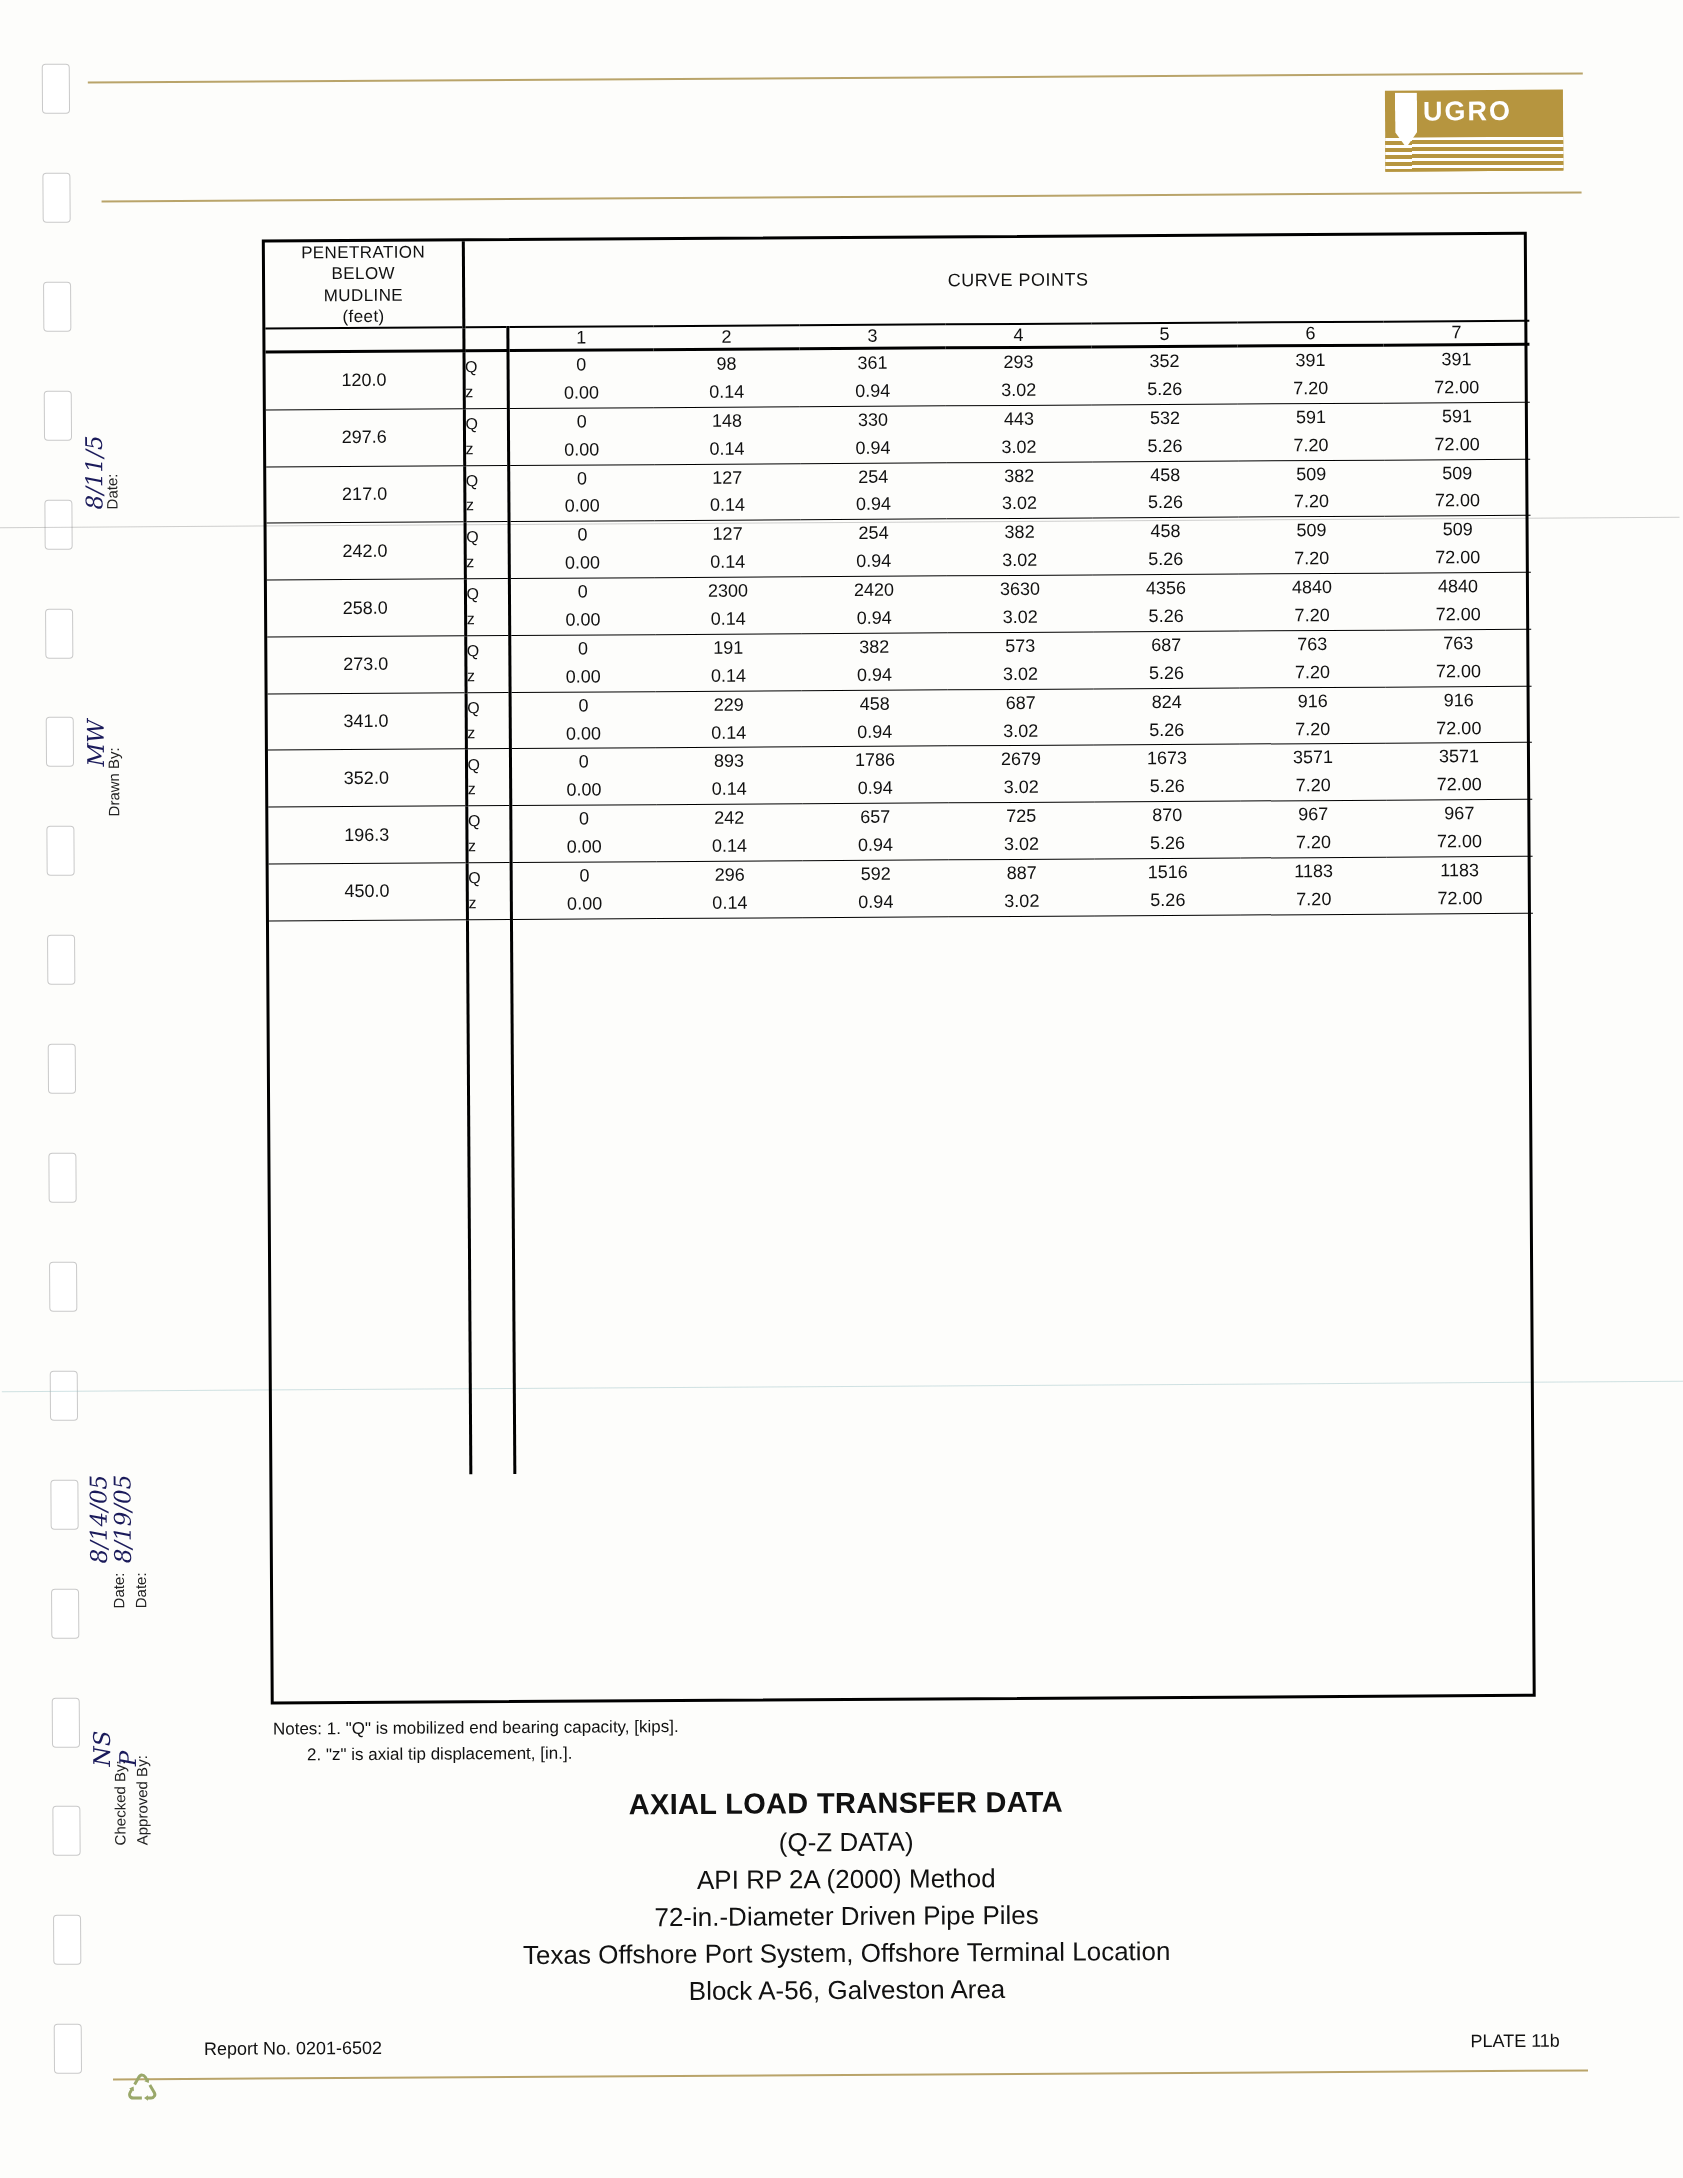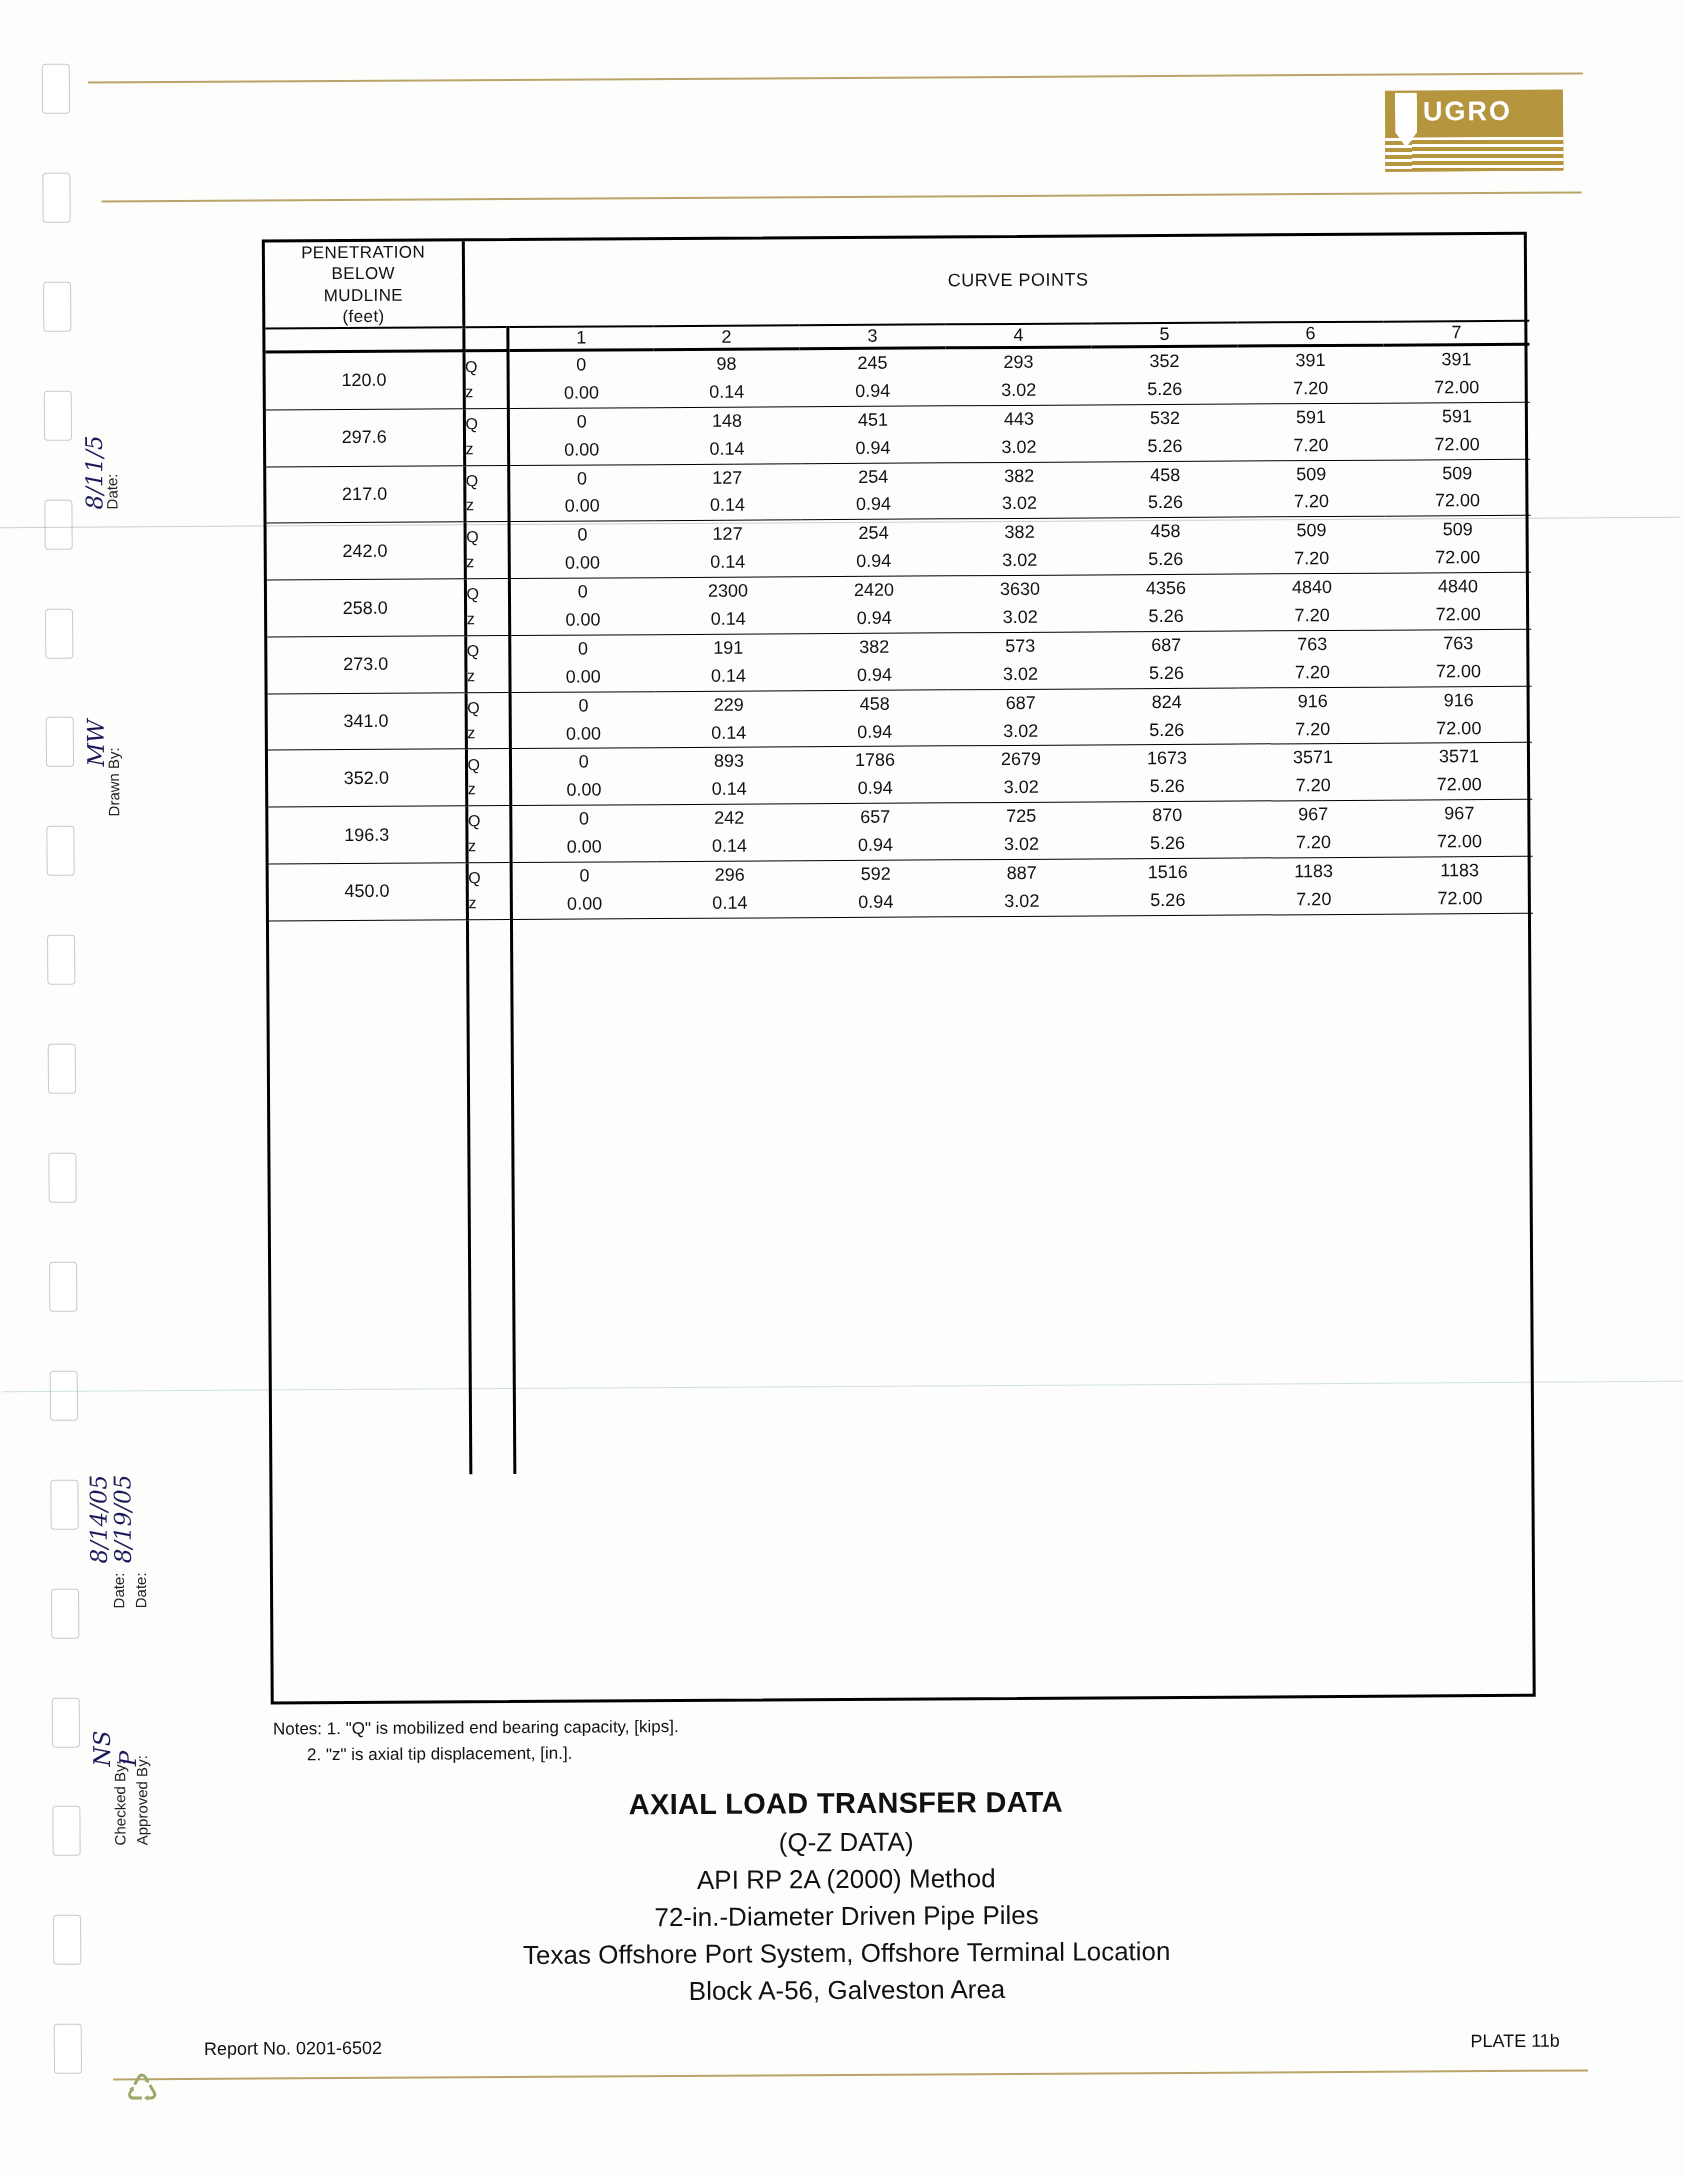--- a/index.html
+++ b/index.html
@@ -388,21 +388,21 @@
               </td>
               <td class="vals" style="border-left: 3px solid rgb(0, 0, 0);">
                 <span class="row-q">0</span>
                 <span class="row-z">0.00</span>
               </td>
               <td class="vals">
                 <span class="row-q">98</span>
                 <span class="row-z">0.14</span>
               </td>
               <td class="vals">
-                <span class="row-q">245</span>
+                <span class="row-q">361</span>
                 <span class="row-z">0.94</span>
               </td>
               <td class="vals">
                 <span class="row-q">293</span>
                 <span class="row-z">3.02</span>
               </td>
               <td class="vals">
                 <span class="row-q">352</span>
                 <span class="row-z">5.26</span>
               </td>
@@ -423,21 +423,21 @@
               </td>
               <td class="vals" style="border-left: 3px solid rgb(0, 0, 0);">
                 <span class="row-q">0</span>
                 <span class="row-z">0.00</span>
               </td>
               <td class="vals">
                 <span class="row-q">148</span>
                 <span class="row-z">0.14</span>
               </td>
               <td class="vals">
-                <span class="row-q">451</span>
+                <span class="row-q">330</span>
                 <span class="row-z">0.94</span>
               </td>
               <td class="vals">
                 <span class="row-q">443</span>
                 <span class="row-z">3.02</span>
               </td>
               <td class="vals">
                 <span class="row-q">532</span>
                 <span class="row-z">5.26</span>
               </td>

